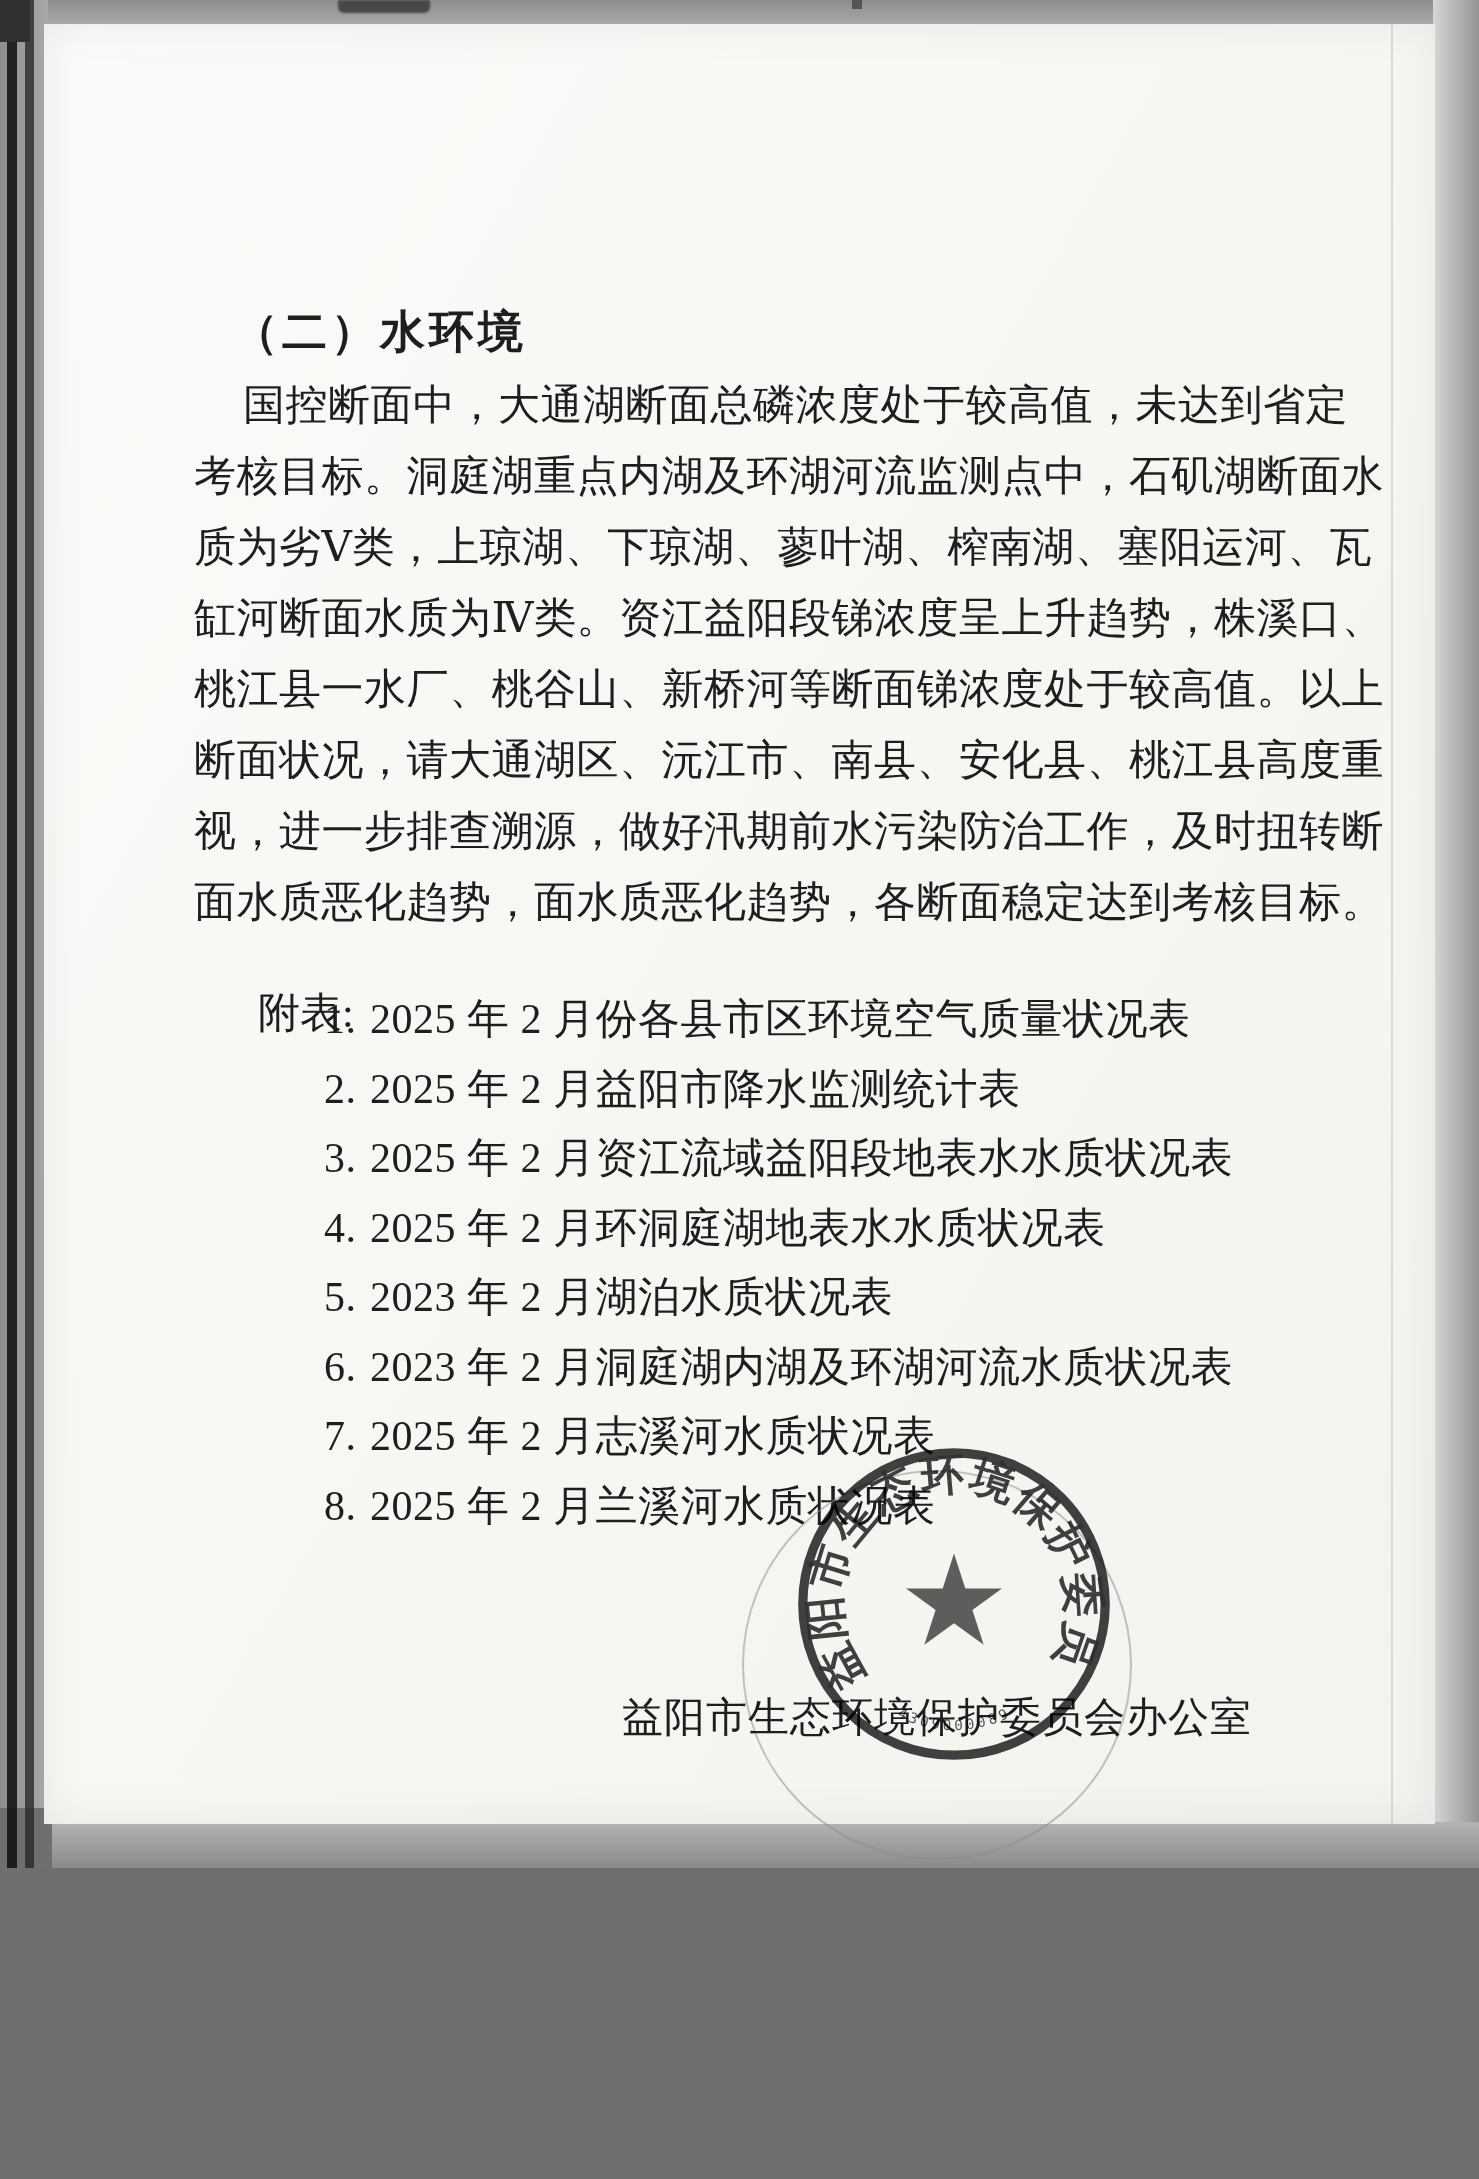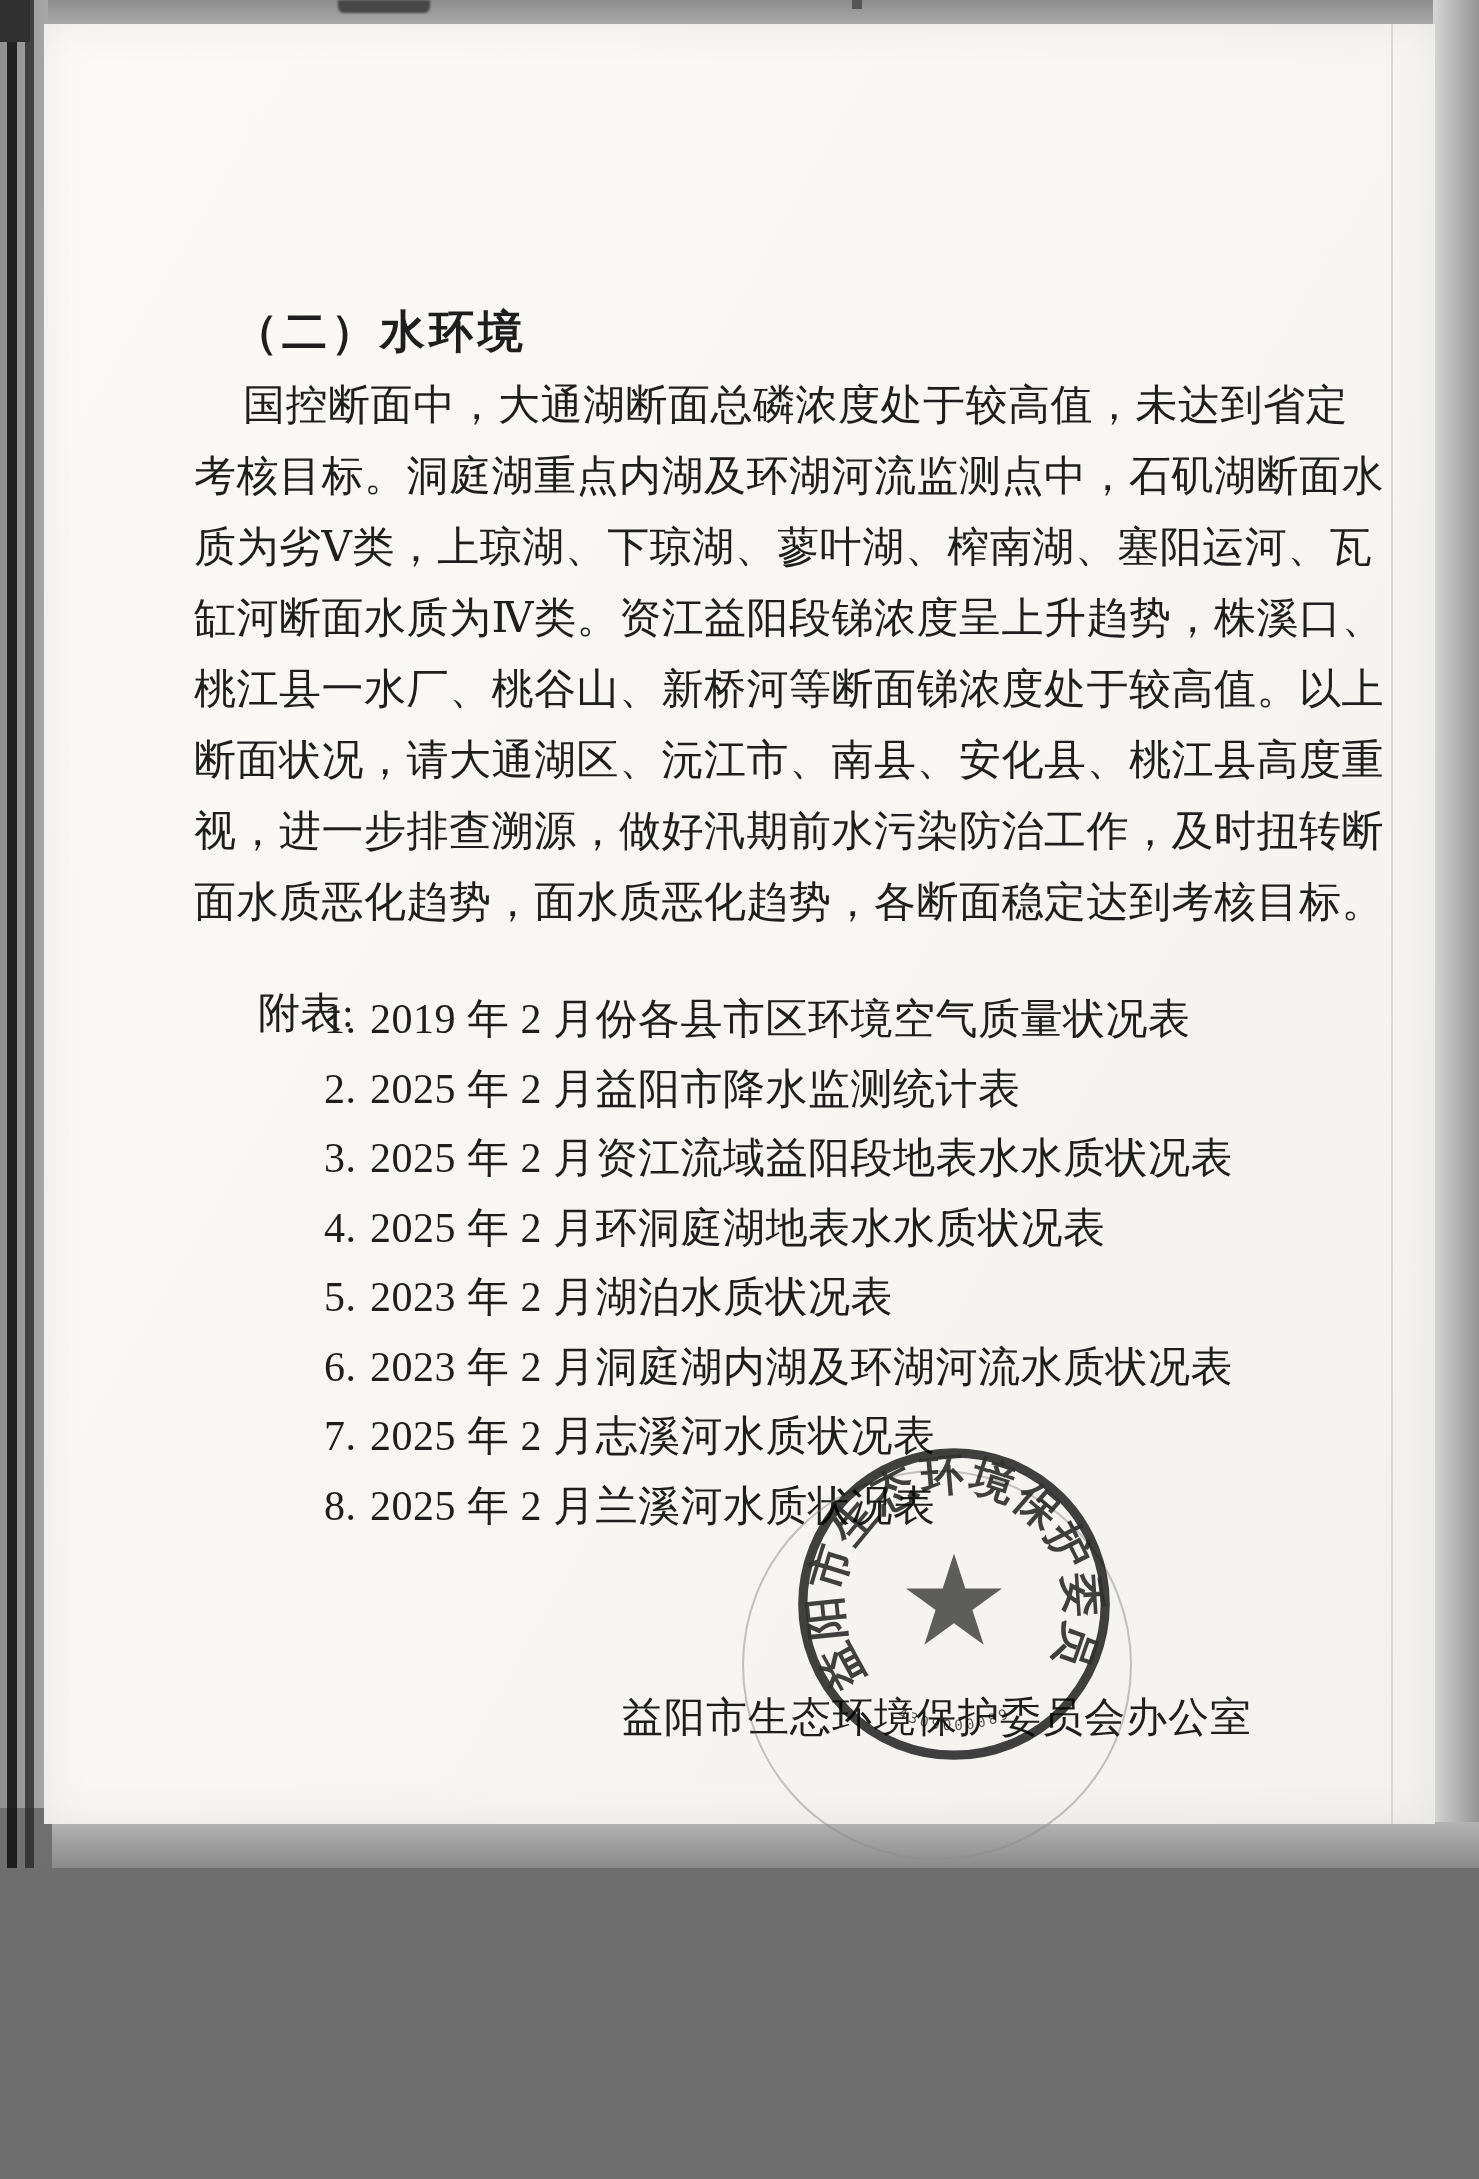--- a/index.html
+++ b/index.html
@@ -88,21 +88,21 @@
     <div class="line">视，进一步排查溯源，做好汛期前水污染防治工作，及时扭转断</div>
     <div class="line">面水质恶化趋势，面水质恶化趋势，各断面稳定达到考核目标。</div>
   </div>
 
   <div class="atts">
     <div class="atts-row">
       <div class="att-label">附表:</div>
       <div class="att-list">
         <div class="att-item">
           <span class="att-num">1.</span>
-          <span>2019 年 2 月份各县市区环境空气质量状况表</span>
+          <span>2025 年 2 月份各县市区环境空气质量状况表</span>
         </div>
         <div class="att-item">
           <span class="att-num">2.</span>
           <span>2025 年 2 月益阳市降水监测统计表</span>
         </div>
         <div class="att-item">
           <span class="att-num">3.</span>
           <span>2025 年 2 月资江流域益阳段地表水水质状况表</span>
         </div>
         <div class="att-item">

